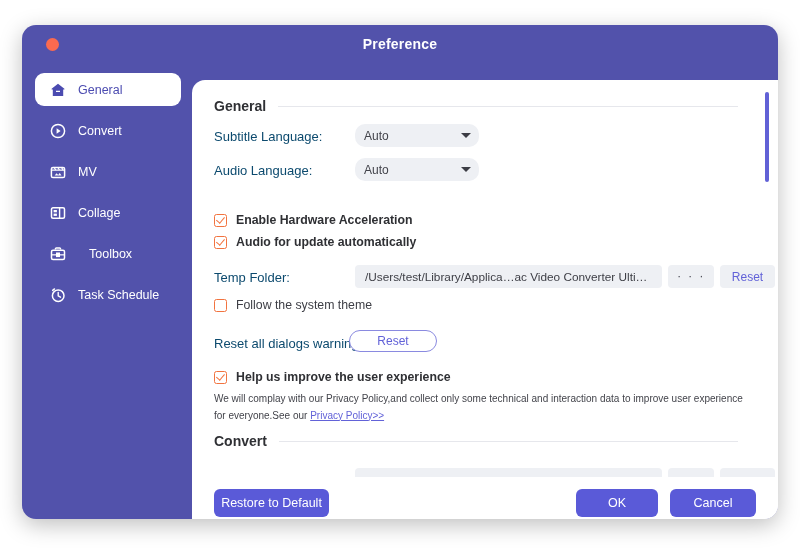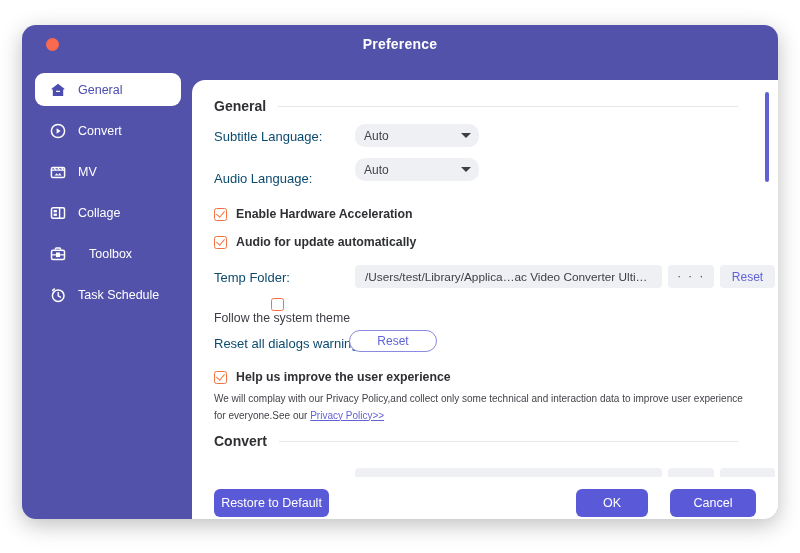--- a/index.html
+++ b/index.html
@@ -388,44 +388,44 @@
         <span class="h">General</span>
         <span class="rule"></span>
       </div>
 
       <div class="lbl" style="left:22px; top:49px;">Subtitle Language:</div>
       <div class="dd" style="left:163px; top:44px; width:124px;">
         <span class="val">Auto</span>
         <span class="caret"></span>
       </div>
 
-      <div class="lbl" style="left:22px; top:91px;">Audio Language:</div>
+      <div class="lbl" style="left:22px; top:83px;">Audio Language:</div>
       <div class="dd" style="left:163px; top:78px; width:124px;">
         <span class="val">Auto</span>
         <span class="caret"></span>
       </div>
 
-      <div class="cbrow" style="top:127px;">
+      <div class="cbrow" style="top:133px;">
         <span class="cb checked"></span>
         <span class="cbtext">Enable Hardware Acceleration</span>
       </div>
 
       <div class="cbrow" style="top:155px;">
         <span class="cb checked"></span>
         <span class="cbtext">Audio for update automatically</span>
       </div>
 
       <div class="lbl" style="left:22px; top:190px;">Temp Folder:</div>
       <div class="pathbox" style="left:163px; top:185px; width:307px;">
         <span class="ptxt">/Users/test/Library/Applica…ac Video Converter Ultimate</span>
       </div>
       <div class="sqbtn dots" style="left:476px; top:185px; width:46px;">· · ·</div>
       <div class="sqbtn" style="left:528px; top:185px; width:55px;">Reset</div>
 
-      <div class="cbrow" style="top:218px;flex-direction:column;">
+      <div class="cbrow" style="top:218px;">
         <span class="cb"></span>
         <span class="cbtext normal">Follow the system theme</span>
       </div>
 
       <div class="lbl" style="left:22px; top:256px;">Reset all dialogs warnings:</div>
       <div class="pillbtn" style="left:157px; top:250px; width:88px;">Reset</div>
 
       <div class="cbrow" style="top:290px;">
         <span class="cb checked"></span>
         <span class="cbtext">Help us improve the user experience</span>
@@ -447,17 +447,17 @@
       <div class="sqbtn" style="left:528px; top:388px; width:55px;"></div>
 
       <div id="scrollbar-track">
         <div id="scrollbar-thumb"></div>
       </div>
     </div>
   </div>
 
   <div id="footer">
     <button class="pbtn" style="left:22px; width:115px;">Restore to Default</button>
-    <button class="pbtn" style="left:384px; width:72px;">OK</button>
+    <button class="pbtn" style="left:384px; width:82px;">OK</button>
     <button class="pbtn" style="left:478px; width:86px;">Cancel</button>
   </div>
 
 </div>
 
 </body></html>

